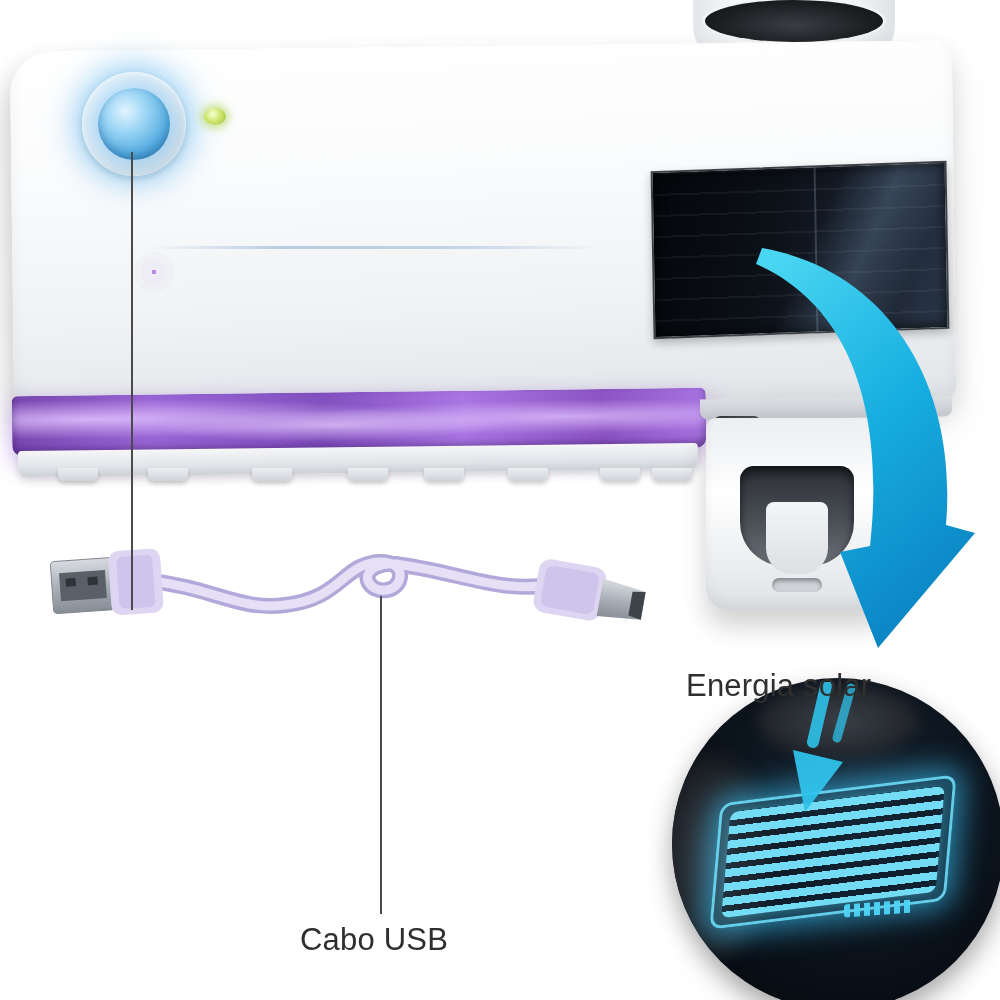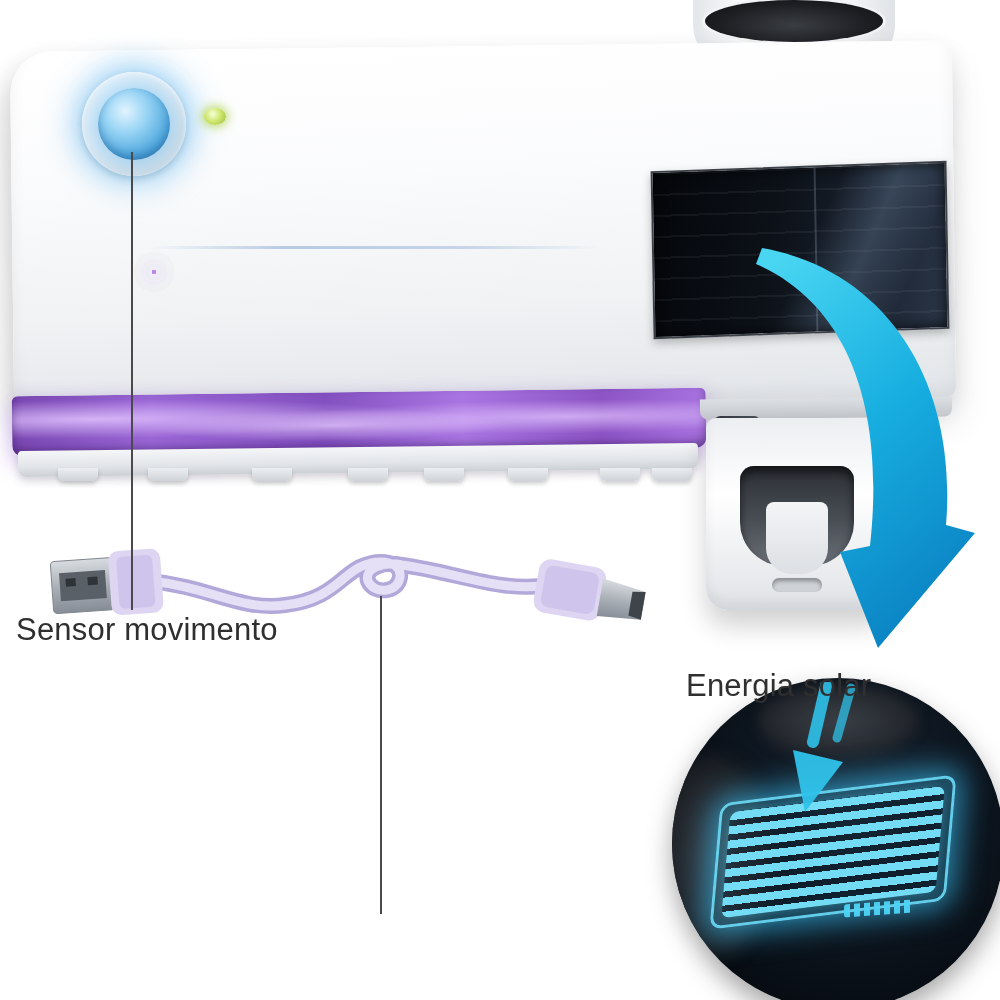--- a/index.html
+++ b/index.html
@@ -231,16 +231,16 @@
       <path d="M52,0 L38,60" stroke="#2fc2ea" stroke-width="12" stroke-linecap="round" opacity="0.9"></path>
       <path d="M76,6 L62,56" stroke="#2fc2ea" stroke-width="9" stroke-linecap="round" opacity="0.75"></path>
       <polygon points="18,68 68,80 30,130" fill="#2fc2ea" opacity="0.95"></polygon>
     </svg>
     <div class="inset-dots"></div>
   </div>
 
   <div class="leader leader-sensor"></div>
   <div class="leader leader-usb"></div>
 
-  <div class="caption caption-sensor">Sensor movimento</div>
   <div class="caption caption-solar">Energia solar</div>
+  <div class="caption caption-usb">Cabo USB</div>
 
 </div>
 
 </body></html>

